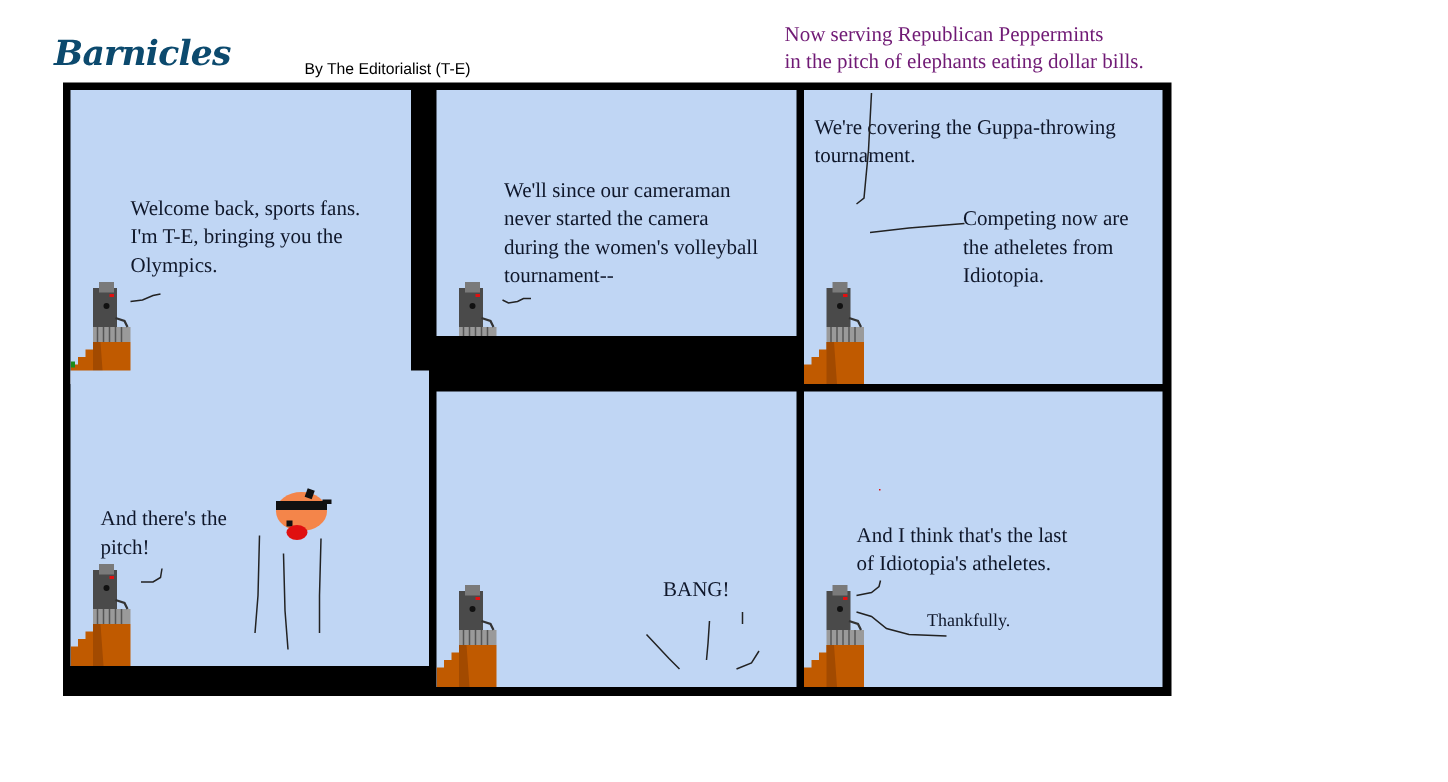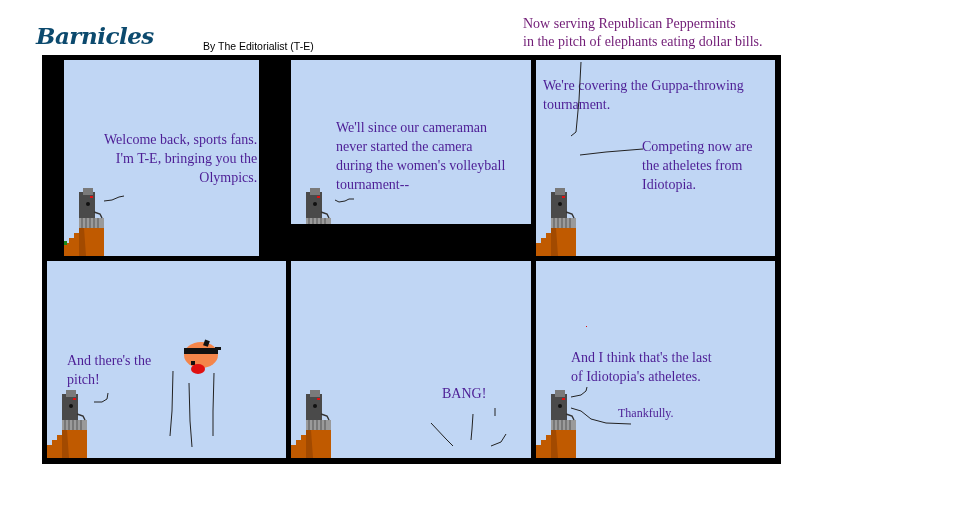--- a/index.html
+++ b/index.html
@@ -19,39 +19,39 @@
     }
     .strip {
       position: absolute; left: 42px; top: 55px; width: 739px; height: 409px;
       background: #000;
     }
     .panel {
       position: absolute; background: #c0d6f4; overflow: hidden;
     }
     .caption {
       position: absolute; font-family: "Liberation Serif", serif; font-size: 14px;
-      line-height: 19px; color: #4c1d95; white-space: pre;
+      line-height: 19px; color: #0f172a; white-space: pre;
     }
     .caption.small { font-size: 12px; }
     svg.overlay { position: absolute; left: 0; top: 0; }
     .figure { position: absolute; }
   </style>
 </head>
 <body>
 
 <div class="title">Barnicles</div>
 <div class="byline">By The Editorialist (T-E)</div>
 <div class="tagline">
   <div>Now serving Republican Peppermints</div>
   <div>in the pitch of elephants eating dollar bills.</div>
 </div>
 
 <div class="strip">
 
-  <div class="panel" style="left:22px; top:5px; width:195px; height:196px;text-align:right;">
+  <div class="panel" style="left:5px; top:5px; width:227px; height:196px;">
     <div class="caption" style="left:40px; top:70px;">Welcome back, sports fans.
 I'm T-E, bringing you the
 Olympics.</div>
     <svg class="overlay" width="239" height="196">
       <path d="M40 141 L48 140 L55 137 L60 136" stroke="#222" fill="none" stroke-width="1"></path>
     </svg>
     <svg class="figure" style="left:0; top:128px;" width="50" height="68">
       <polygon points="0,68 0,55 5,55 5,50 10,50 10,45 15,45 15,40 40,40 40,68" fill="#c05a00"></polygon>
       <polygon points="15,40 20,40 22,68 15,68" fill="#a24a00"></polygon>
       <rect x="0" y="53" width="3" height="4" fill="#1a8a1a"></rect>
@@ -120,21 +120,21 @@
         <line x1="34" y1="30" x2="34" y2="40"></line>
       </g>
       <rect x="15" y="4" width="16" height="26" fill="#4a4a4a"></rect>
       <rect x="19" y="0" width="10" height="7" fill="#7a7a7a"></rect>
       <rect x="26" y="8" width="3" height="2" fill="#e01010"></rect>
       <circle cx="24" cy="16" r="2" fill="#111"></circle>
       <path d="M30 24 L36 26 L38 30" stroke="#333" fill="none" stroke-width="1.5"></path>
     </svg>
   </div>
 
-  <div class="panel" style="left:5px; top:206px; width:239px; height:197px;">
+  <div class="panel" style="left:5px; top:192px; width:239px; height:197px;">
     <div class="caption" style="left:20px; top:90px;">And there's the
 pitch!</div>
     <svg class="overlay" width="239" height="197">
       <path d="M47 141 L55 141 L60 138 L61 132" stroke="#222" fill="none" stroke-width="1"></path>
       <path d="M126 110 L125 150 L123 175" stroke="#222" fill="none" stroke-width="1"></path>
       <path d="M142 122 L143 160 L145 186" stroke="#222" fill="none" stroke-width="1"></path>
       <path d="M167 112 L166 150 L166 175" stroke="#222" fill="none" stroke-width="1"></path>
     </svg>
     <svg class="figure" style="left:134px; top:78px;" width="42" height="40">
       <ellipse cx="20" cy="16" rx="17" ry="13" fill="#f4854a"></ellipse>

